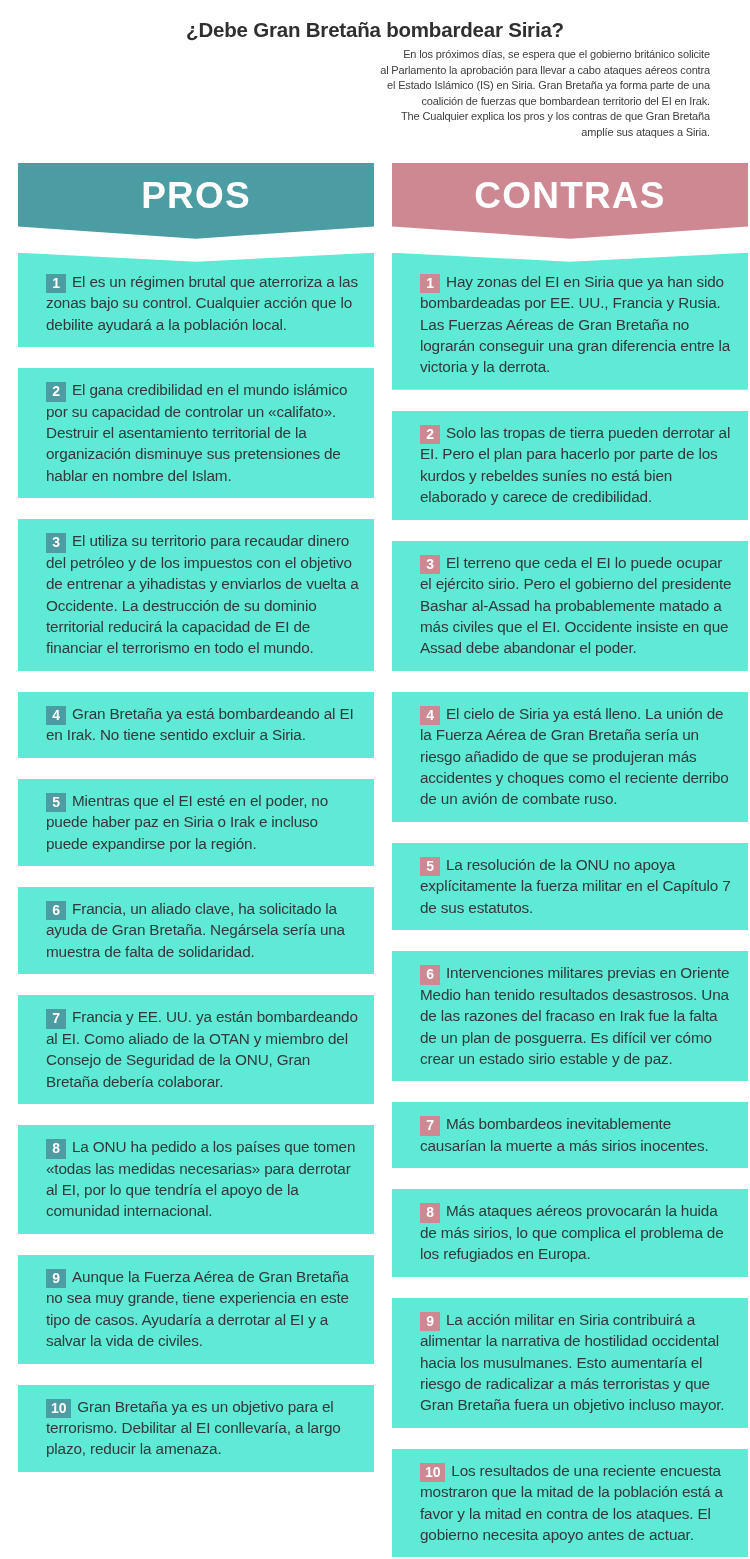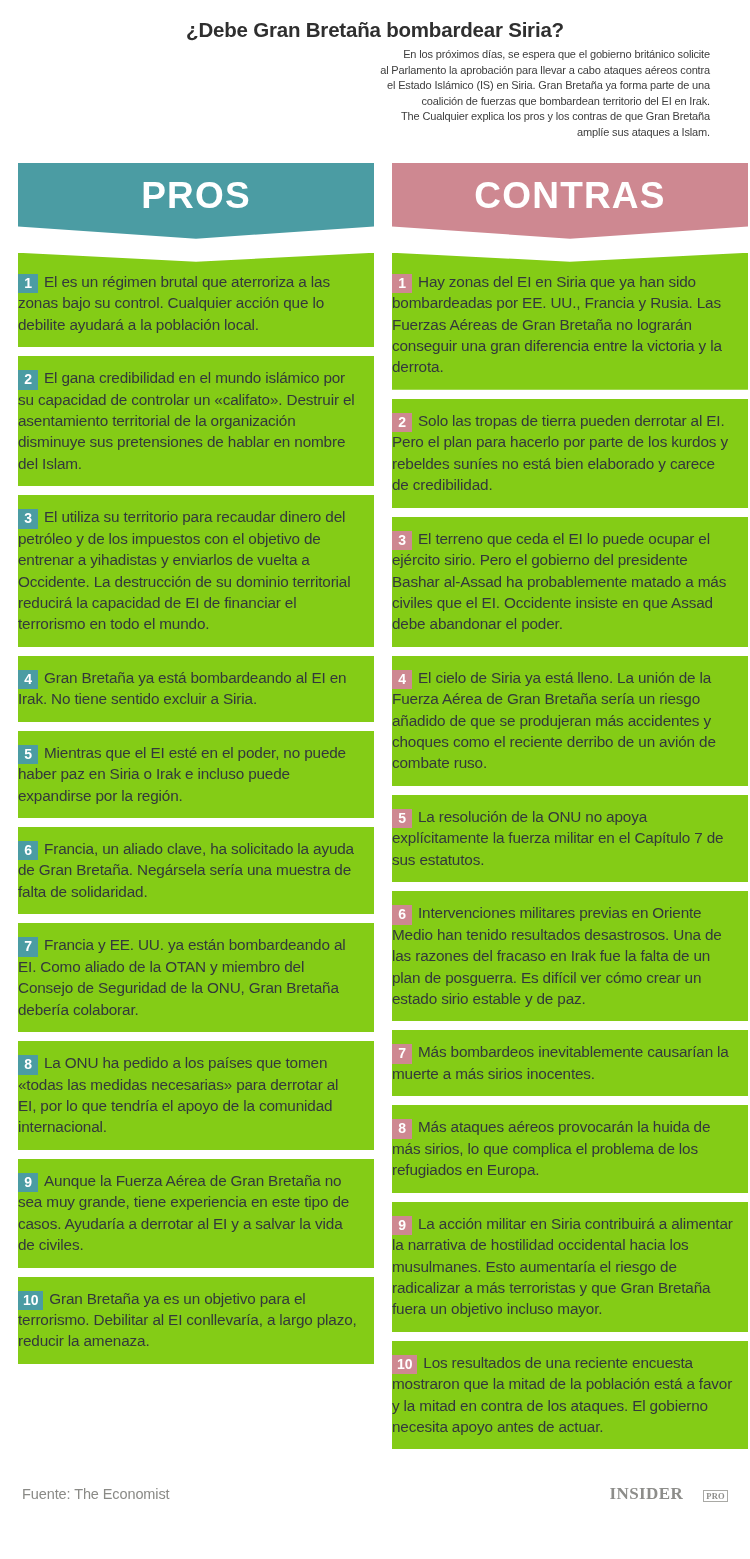--- a/index.html
+++ b/index.html
@@ -61,23 +61,23 @@
     clip-path: polygon(0 0, 100% 0, 100% 84%, 50% 100%, 0 84%);
     padding-bottom: 10px;
   }
   .banner.pros { background: #4b9ca3; }
   .banner.contras { background: #ce8891; }
 
   .banner-spacer { height: 14px; }
 
   
   .card {
-    background: #84cc16;
-    padding: 11px 14px 12px 0;
-    margin-bottom: 9px;
+    background: #5eead4;
+    padding: 11px 14px 12px 28px;
+    margin-bottom: 21px;
     font-size: 15.3px;
     line-height: 1.40;
     letter-spacing: -0.15px;
     color: #33383c;
   }
   .card.first {
     padding-top: 18px;
     -webkit-clip-path: polygon(0 0, 50% 9px, 100% 0, 100% 100%, 0 100%);
     clip-path: polygon(0 0, 50% 9px, 100% 0, 100% 100%, 0 100%);
   }
@@ -144,21 +144,21 @@
 <div class="page">
 
   <div class="intro">
     <div class="intro-title">¿Debe Gran Bretaña bombardear Siria?</div>
     <div class="intro-body">
       <span>En los próximos días, se espera que el gobierno británico solicite</span>
       <span>al Parlamento la aprobación para llevar a cabo ataques aéreos contra</span>
       <span>el Estado Islámico (IS) en Siria. Gran Bretaña ya forma parte de una</span>
       <span>coalición de fuerzas que bombardean territorio del EI en Irak.</span>
       <span>The Cualquier explica los pros y los contras de que Gran Bretaña</span>
-      <span>amplíe sus ataques a Islam.</span>
+      <span>amplíe sus ataques a Siria.</span>
     </div>
   </div>
 
   <div class="columns">
 
     <div class="column">
       <div class="banner pros">PROS</div>
       <div class="banner-spacer"></div>
       <div id="pros-list">
           <div class="card first"><span class="num pros">1</span><span class="card-text">El es un régimen brutal que aterroriza a las zonas bajo su control. Cualquier acción que lo debilite ayudará a la población local.</span></div>

